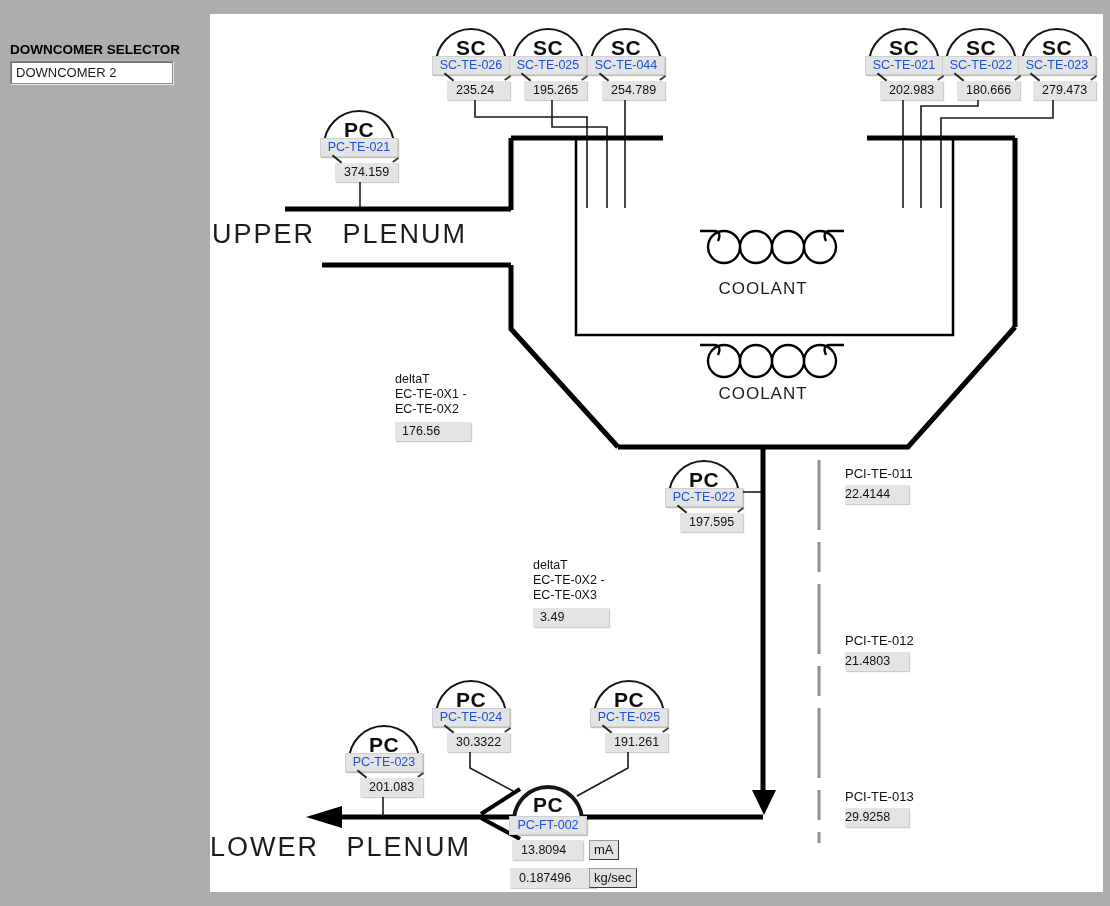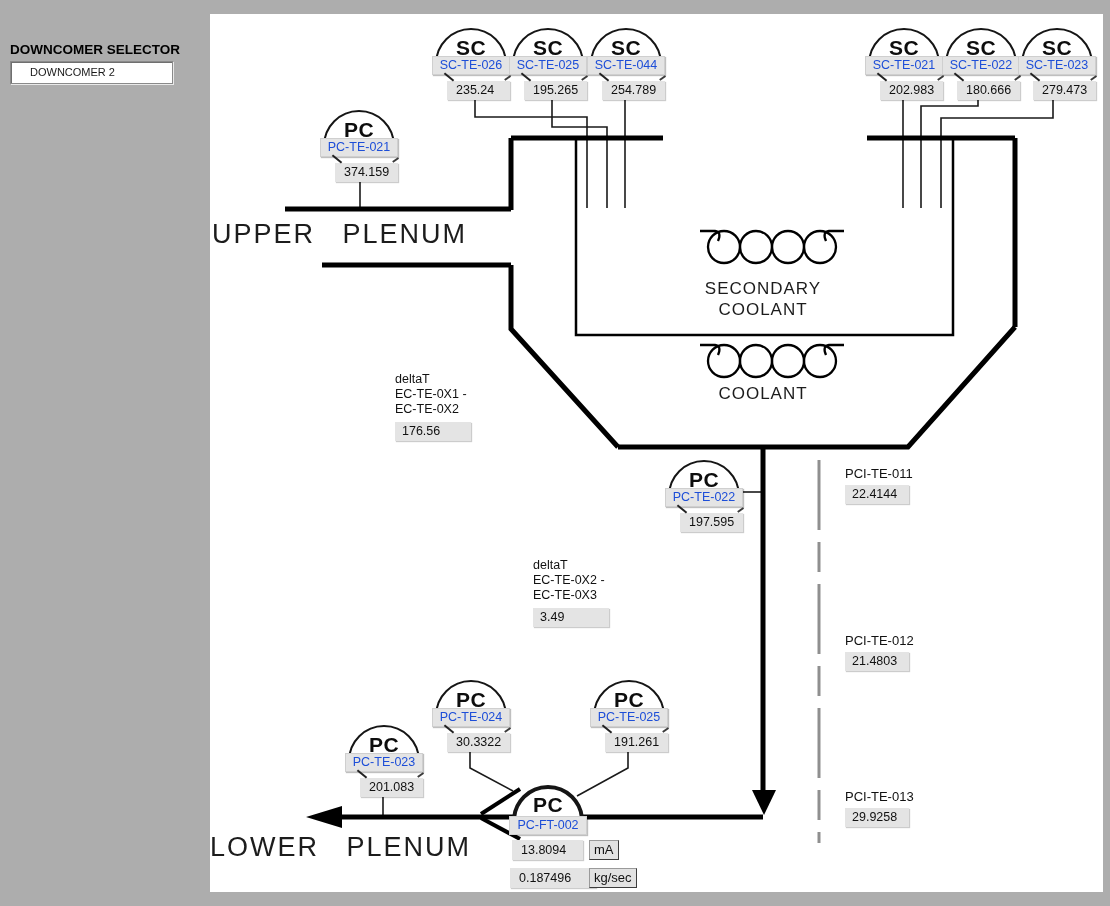--- a/index.html
+++ b/index.html
@@ -16,21 +16,21 @@
   #wires{position:absolute;left:0;top:0;width:1110px;height:906px;}
 
   
   .sel-label{
     position:absolute;left:10px;top:42px;font-size:13.5px;font-weight:700;color:#000;
   }
   .sel-box{
     position:absolute;left:10px;top:61px;width:163px;height:23px;
     background:#ffffff;border:1px solid #8a8a8a;box-sizing:border-box;
     box-shadow:inset 1px 1px 0 #6f6f6f, 1px 1px 0 #e9e9e9;
-    font-size:11px;line-height:21px;padding-left:19px;color:#1a1a1a;
+    font-size:13px;line-height:21px;padding-left:5px;color:#1a1a1a;
     cursor:pointer;
   }
 
   
   .sensor{position:absolute;width:78px;height:105px;}
   .dial-clip{position:absolute;left:3px;top:0;width:72px;height:42px;overflow:hidden;}
   .dial{width:72px;height:72px;border:2.5px solid #151515;border-radius:50%;
         background:#fff;box-sizing:border-box;}
   .dial.thick{border-width:4px;}
   .glyph{position:absolute;left:0;top:8px;width:78px;text-align:center;
@@ -44,21 +44,21 @@
            font-size:12.5px;line-height:19px;padding-left:9px;box-sizing:border-box;color:#111;}
   .valchip.marks::before{content:"";position:absolute;left:-4px;top:-5px;width:12px;height:2px;
            background:#222;transform:rotate(40deg);}
   .valchip.marks::after{content:"";position:absolute;right:-1px;top:-4px;width:7px;height:1.6px;
            background:#3a3a3a;transform:rotate(-35deg);}
 
   
   .pci{position:absolute;width:80px;}
   .pci .pci-tag{font-size:13px;color:#111;margin-bottom:4px;}
   .pci .chip{width:64px;height:19px;background:#e4e4e4;font-size:12.5px;line-height:19px;
-             padding-left:7px;box-sizing:border-box;box-shadow:1px 1px 1px rgba(0,0,0,.2);}
+             box-sizing:border-box;box-shadow:1px 1px 1px rgba(0,0,0,.2);}
 
   
   .deltat{position:absolute;width:110px;font-size:12.5px;line-height:15px;color:#111;}
   .deltat .chip{margin-top:5px;width:76px;height:19px;background:#e4e4e4;font-size:12.5px;
                 line-height:19px;padding-left:7px;box-sizing:border-box;
                 box-shadow:1px 1px 1px rgba(0,0,0,.2);}
 
   
   .unitbox{position:absolute;height:20px;background:#e2e2e2;box-sizing:border-box;
            border:1px solid #9a9a9a;border-right-color:#3c3c3c;border-bottom-color:#3c3c3c;
@@ -138,21 +138,20 @@
     <circle cx="788" cy="361" r="16"></circle>
       <circle cx="820" cy="361" r="16"></circle>
     <path d="M844,345 h-15 q-7,1 -3,10"></path>
   </g>
 </svg>
 
 <div class="plenum" style="left:212px;top:219px">UPPER PLENUM</div>
 <div class="plenum" style="left:210px;top:832px">LOWER PLENUM</div>
 
 <div class="coolant" style="left:663px;top:278px">
-  <div>SECONDARY</div>
   <div>COOLANT</div>
 </div>
 <div class="coolant" style="left:663px;top:383px">
   <div>COOLANT</div>
 </div>
 
 <div class="sensor" style="left:432px;top:28px">
   <div class="dial-clip">
       <div class="dial"></div>
     </div>

